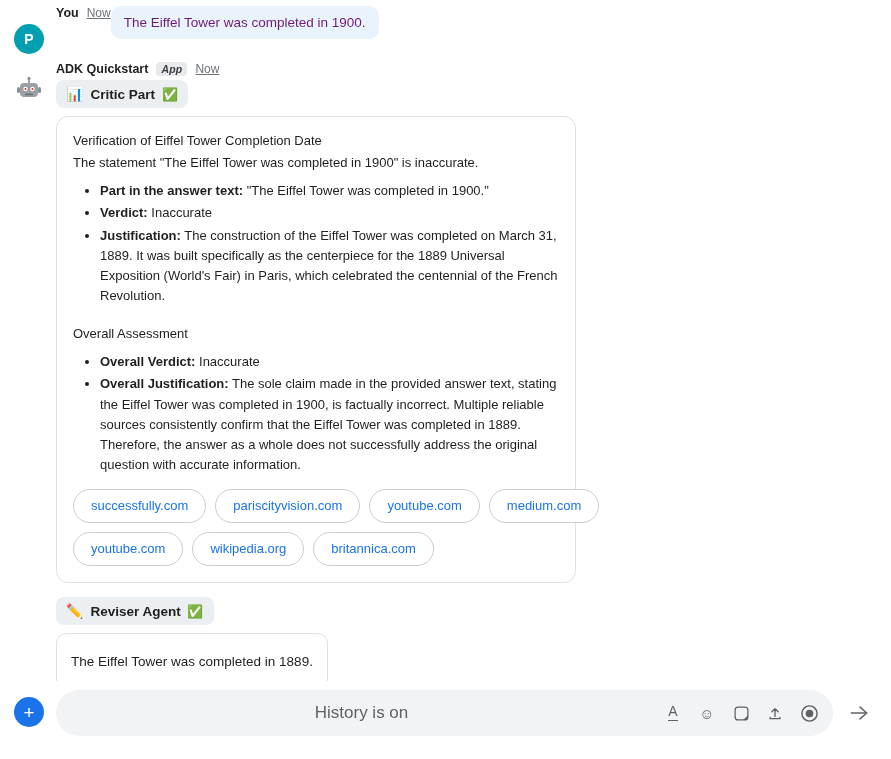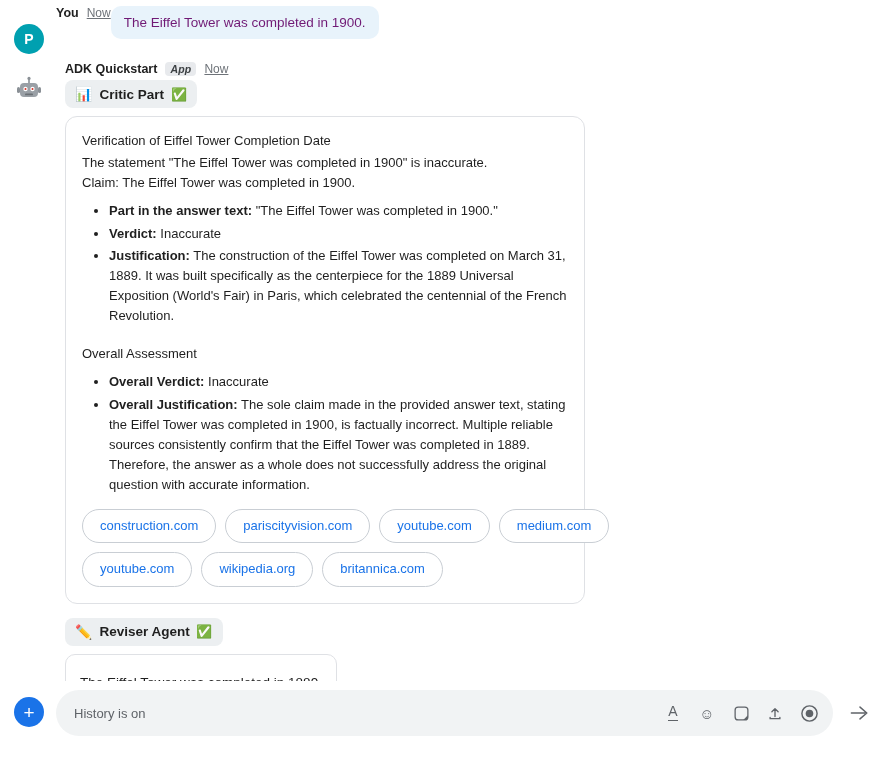--- a/index.html
+++ b/index.html
@@ -73,21 +73,21 @@
     color: #701a75;
     max-width: 560px;
   }
 
   
   .msg-agent {
     display: flex;
     align-items: flex-start;
     padding: 8px 0 0 14px;
   }
-  .agent-col { display: flex; flex-direction: column; margin-left: 21px; }
+  .agent-col { display: flex; flex-direction: column; margin-left: 12px; }
 
   .agent-chip {
     display: inline-flex;
     align-items: center;
     gap: 7px;
     background: #eceff1;
     border-radius: 8px;
     padding: 6px 10px;
     font-size: 13.5px;
     font-weight: bold;
@@ -178,22 +178,23 @@
     border-radius: 24px;
     background: #f1f3f4;
     display: flex;
     align-items: center;
     padding: 0 14px 0 18px;
     gap: 14px;
   }
   .input-placeholder {
     flex: 1 1 auto;
     color: #5f6368;
-    font-size: 13px;
+    font-size: 17px;
     cursor: text;
+    text-align: center;
   }
   .ibtn {
     color: #5f6368;
     font-size: 15px;
     cursor: pointer;
     display: flex; align-items: center; justify-content: center;
     width: 20px; height: 20px;
     line-height: 1;
   }
   .ibtn.rec { font-size: 17px; }
@@ -256,21 +257,20 @@
 
         <div class="agent-chip">
           <span class="emoji">📊</span>
           <span>Critic Part</span>
           <span class="check">✅</span>
         </div>
 
         <div class="card">
           <p class="heading">Verification of Eiffel Tower Completion Date</p>
           <p class="line">The statement "The Eiffel Tower was completed in 1900" is inaccurate.</p>
-          <p class="line">Claim: The Eiffel Tower was completed in 1900.</p>
 
           <ul class="bullets">
             <li>
               <span class="b">Part in the answer text:</span>
               <span>"The Eiffel Tower was completed in 1900."</span>
             </li>
             <li>
               <span class="b">Verdict:</span>
               <span>Inaccurate</span>
             </li>
@@ -287,21 +287,21 @@
               <span class="b">Overall Verdict:</span>
               <span>Inaccurate</span>
             </li>
             <li>
               <span class="b">Overall Justification:</span>
               <span>The sole claim made in the provided answer text, stating the Eiffel Tower was completed in 1900, is factually incorrect. Multiple reliable sources consistently confirm that the Eiffel Tower was completed in 1889. Therefore, the answer as a whole does not successfully address the original question with accurate information.</span>
             </li>
           </ul>
 
           <div class="chips">
-            <div class="src-chip">construction.com</div>
+            <div class="src-chip">successfully.com</div>
             <div class="src-chip">pariscityvision.com</div>
             <div class="src-chip">youtube.com</div>
             <div class="src-chip">medium.com</div>
             <div class="src-chip">youtube.com</div>
             <div class="src-chip">wikipedia.org</div>
             <div class="src-chip">britannica.com</div>
           </div>
         </div>
 
         <div class="reviser-wrap">

